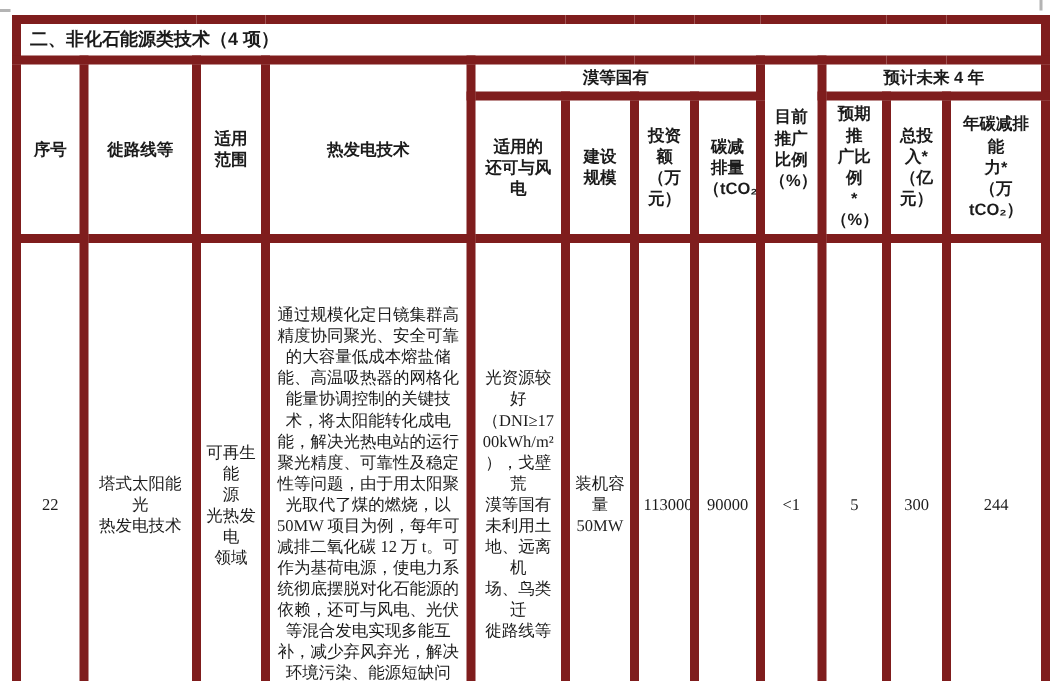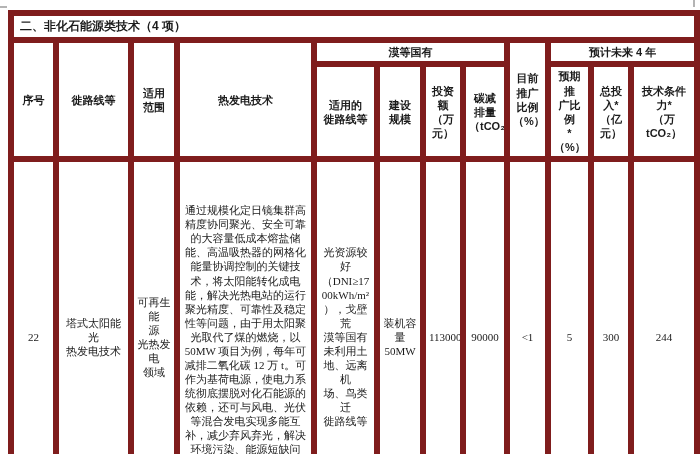--- a/index.html
+++ b/index.html
@@ -106,33 +106,33 @@
       <th colspan="4">漠等国有</th>
       <th rowspan="2">目前
 推广
 比例
 （%）</th>
       <th colspan="3">预计未来 4 年</th>
     </tr>
 
     <tr class="head-2">
       <th>适用的
-徙路线等</th>
+还可与风电</th>
       <th>建设
 规模</th>
       <th>投资额
 （万元）</th>
       <th>碳减排量
 （tCO₂/a）</th>
       <th>预期推
 广比例
 *（%）</th>
       <th>总投入*
 （亿元）</th>
-      <th>技术条件
+      <th>年碳减排能
 力*
 （万 tCO₂）</th>
     </tr>
 
     <tr class="data-row">
       <td>22</td>
       <td class="cell-left">塔式太阳能光
 热发电技术</td>
       <td class="cell-left">可再生能
 源

